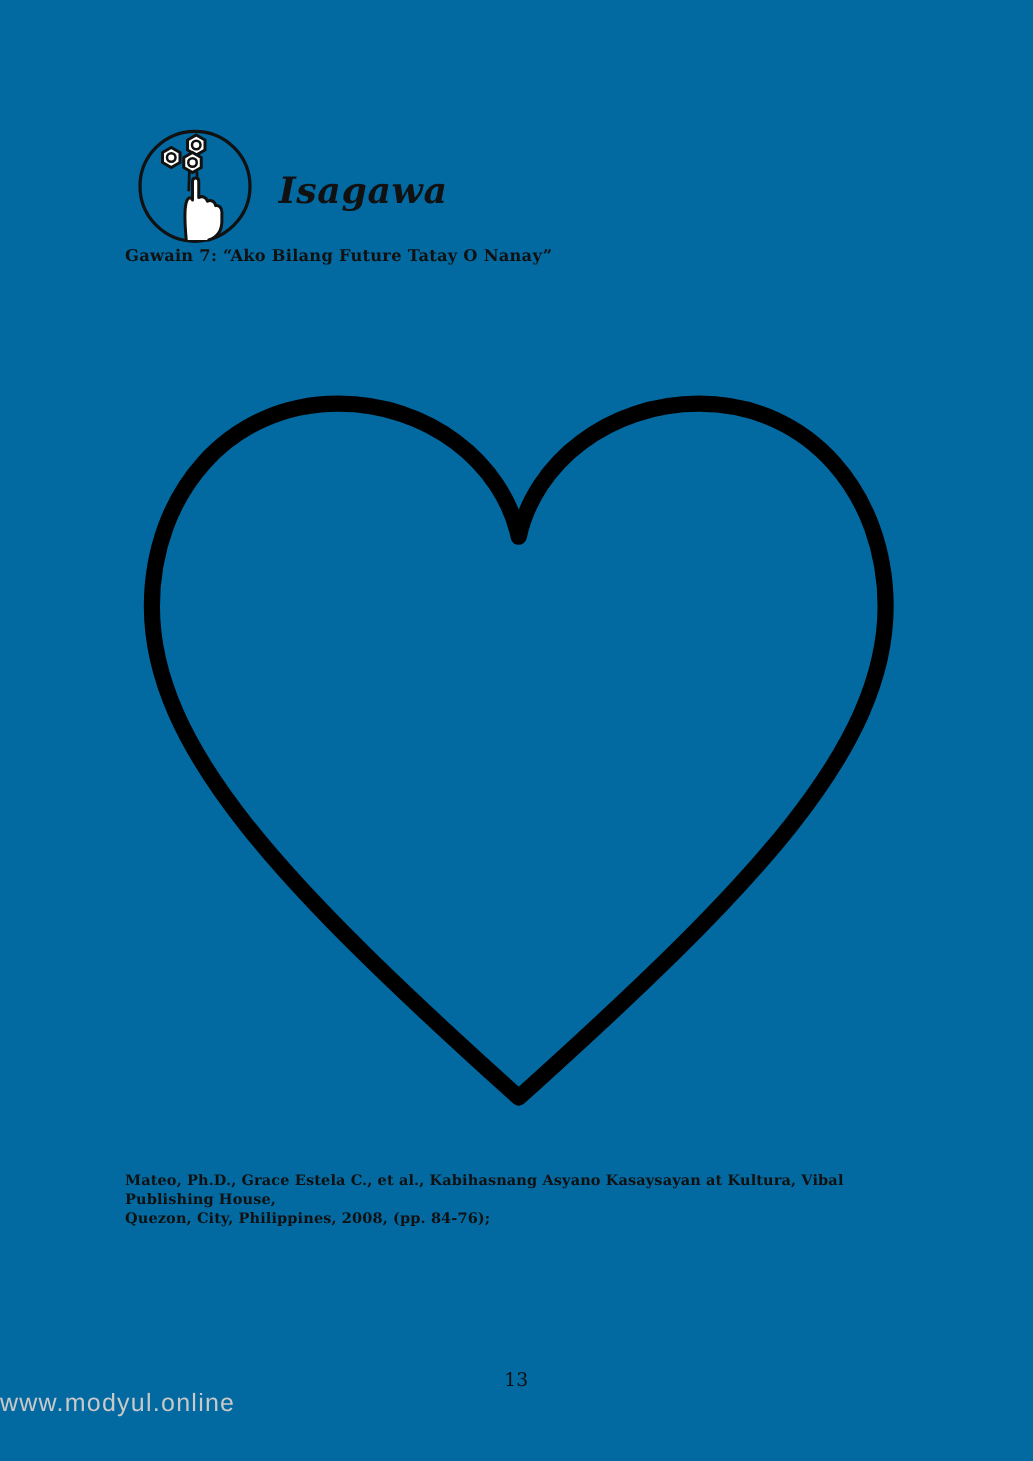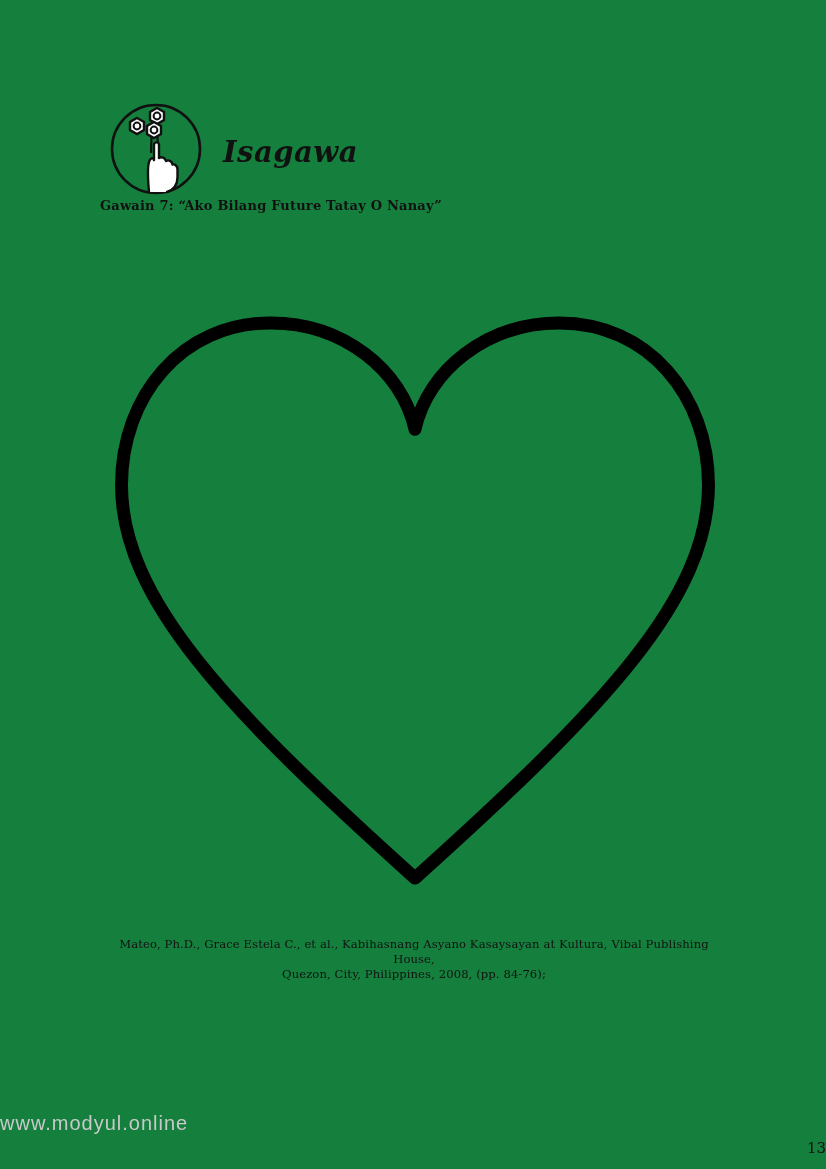--- a/index.html
+++ b/index.html
@@ -2,21 +2,21 @@
 <html><head>
 <meta charset="utf-8">
 <style>
   * { margin: 0; padding: 0; box-sizing: border-box; }
   html, body { background: #ffffff; }
   .page {
     position: relative;
     width: 826px;
     height: 1169px;
     margin: 0 auto;
-    background: #15803d;
+    background: #0369a1;
     font-family: "DejaVu Serif", "Liberation Serif", serif;
     color: #111111;
     overflow: hidden;
   }
   .header-icon {
     position: absolute;
     left: 108px;
     top: 101px;
     width: 96px;
     height: 96px;
@@ -59,31 +59,31 @@
     height: 582px;
   }
   .heart-wrap svg { display: block; width: 100%; height: 100%; }
   .citation {
     position: absolute;
     left: 100px;
     top: 937px;
     width: 628px;
     font-size: 11.6px;
     line-height: 15px;
-    text-align: center;
+    text-align: left;
     letter-spacing: 0.1px;
+    font-weight: bold;
   }
   .page-number {
     position: absolute;
     left: 0;
     top: 1095px;
     width: 826px;
-    text-align: right;
+    text-align: center;
     font-size: 15px;
-    margin-top: 44px;
   }
   .watermark {
     position: absolute;
     left: 0;
     top: 1112px;
     width: 826px;
     text-align: left;
     font-size: 20px;
     font-family: "Liberation Sans", "DejaVu Sans", sans-serif;
     color: #c9c9c9;

